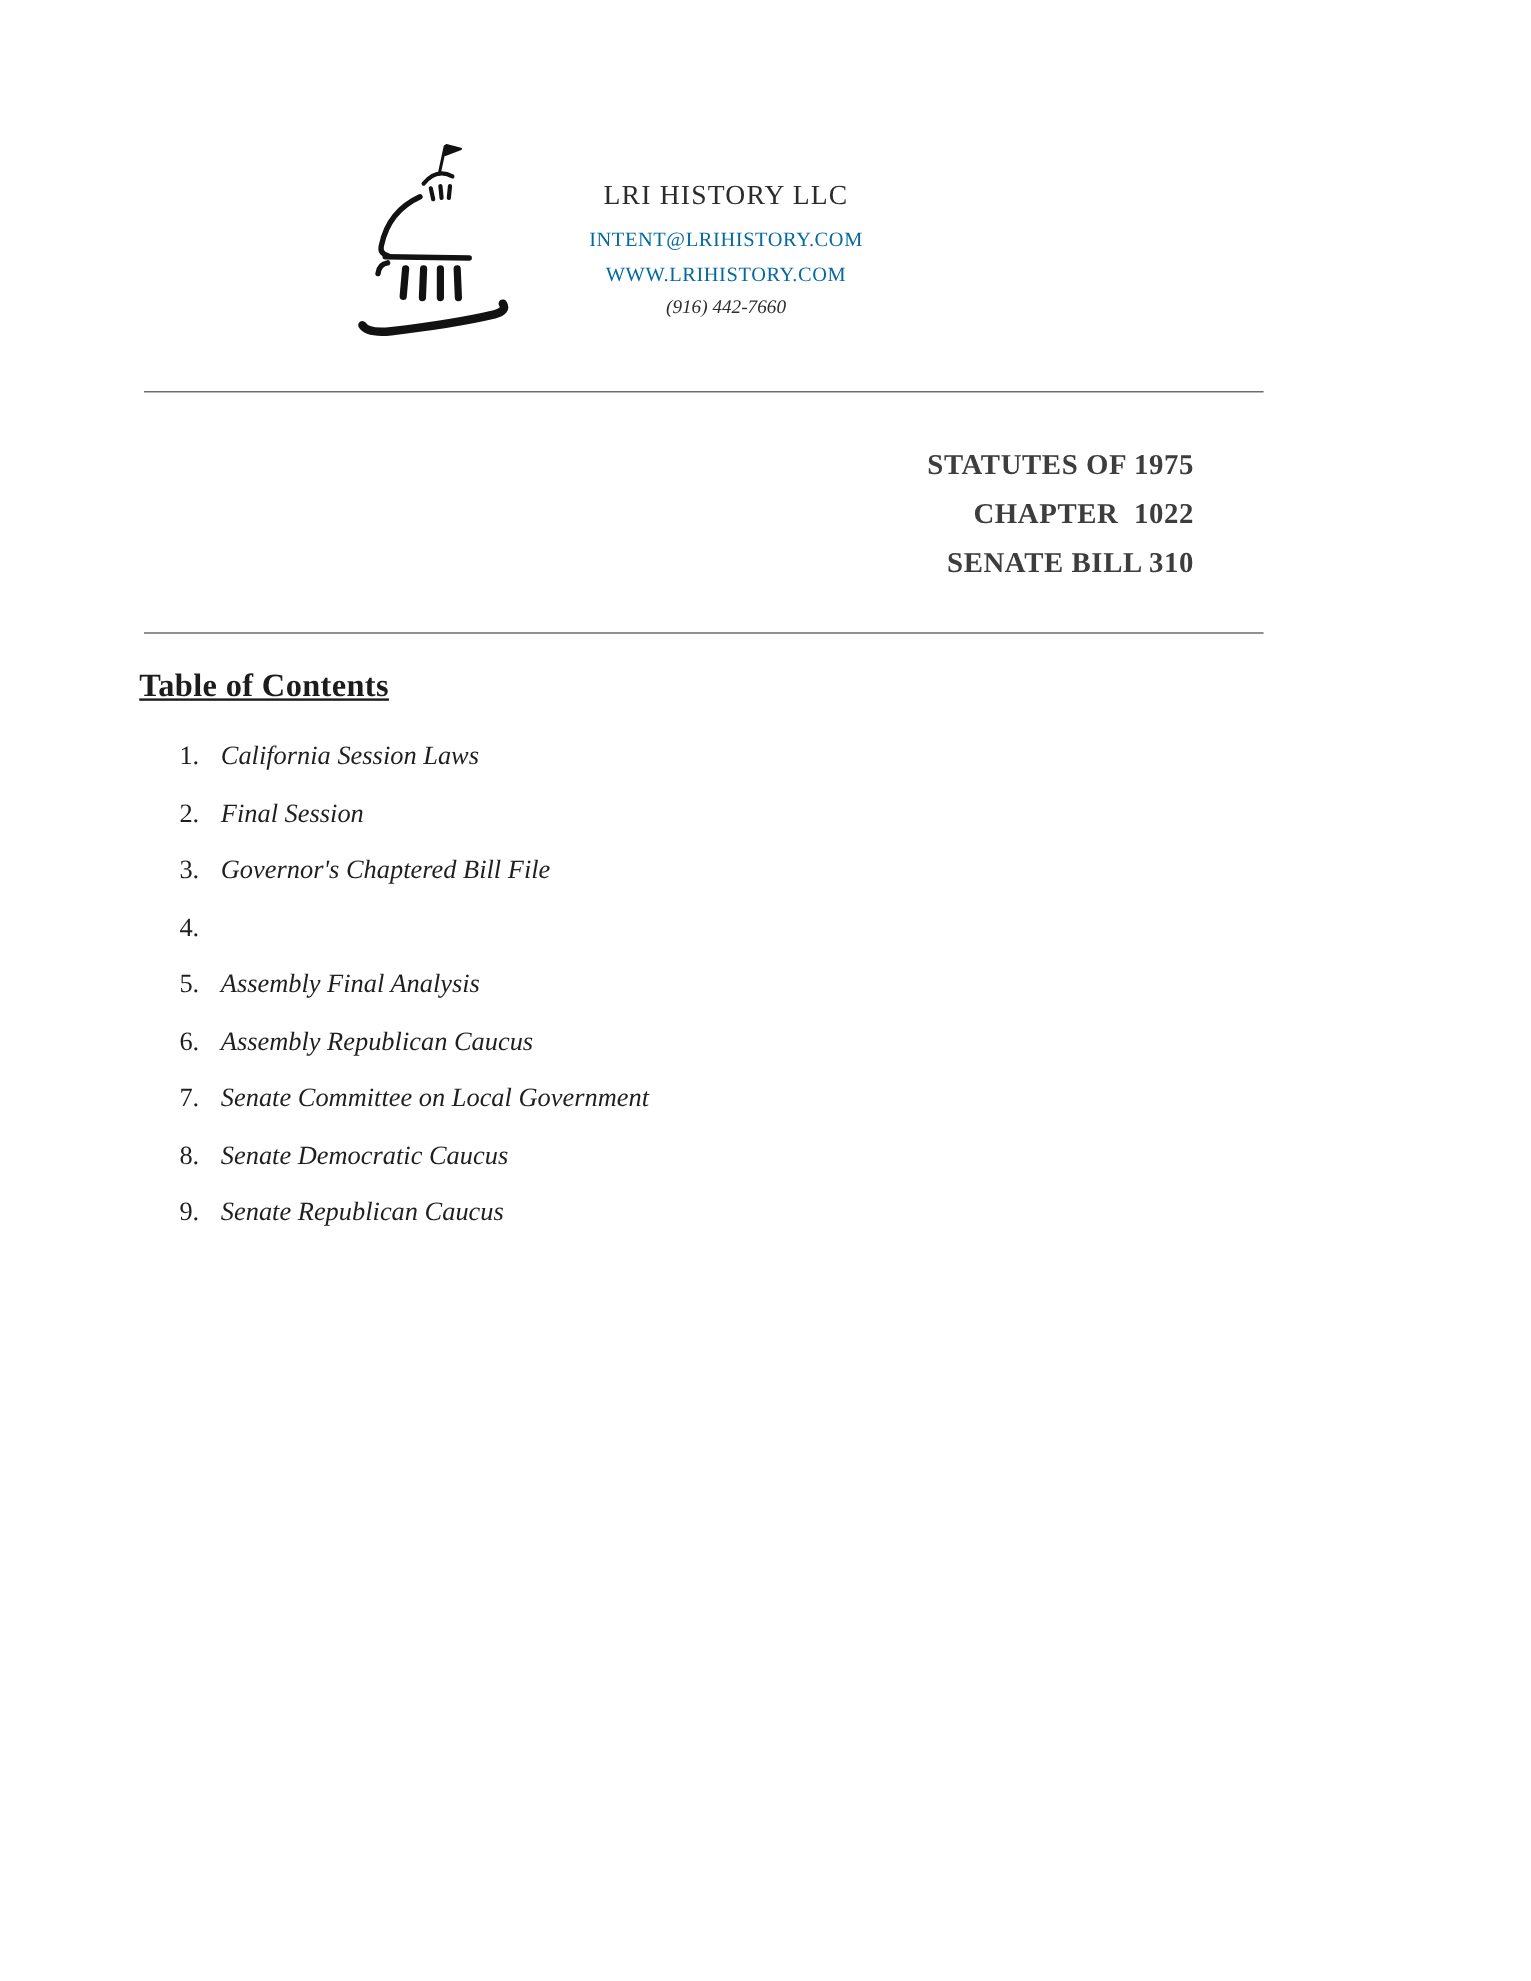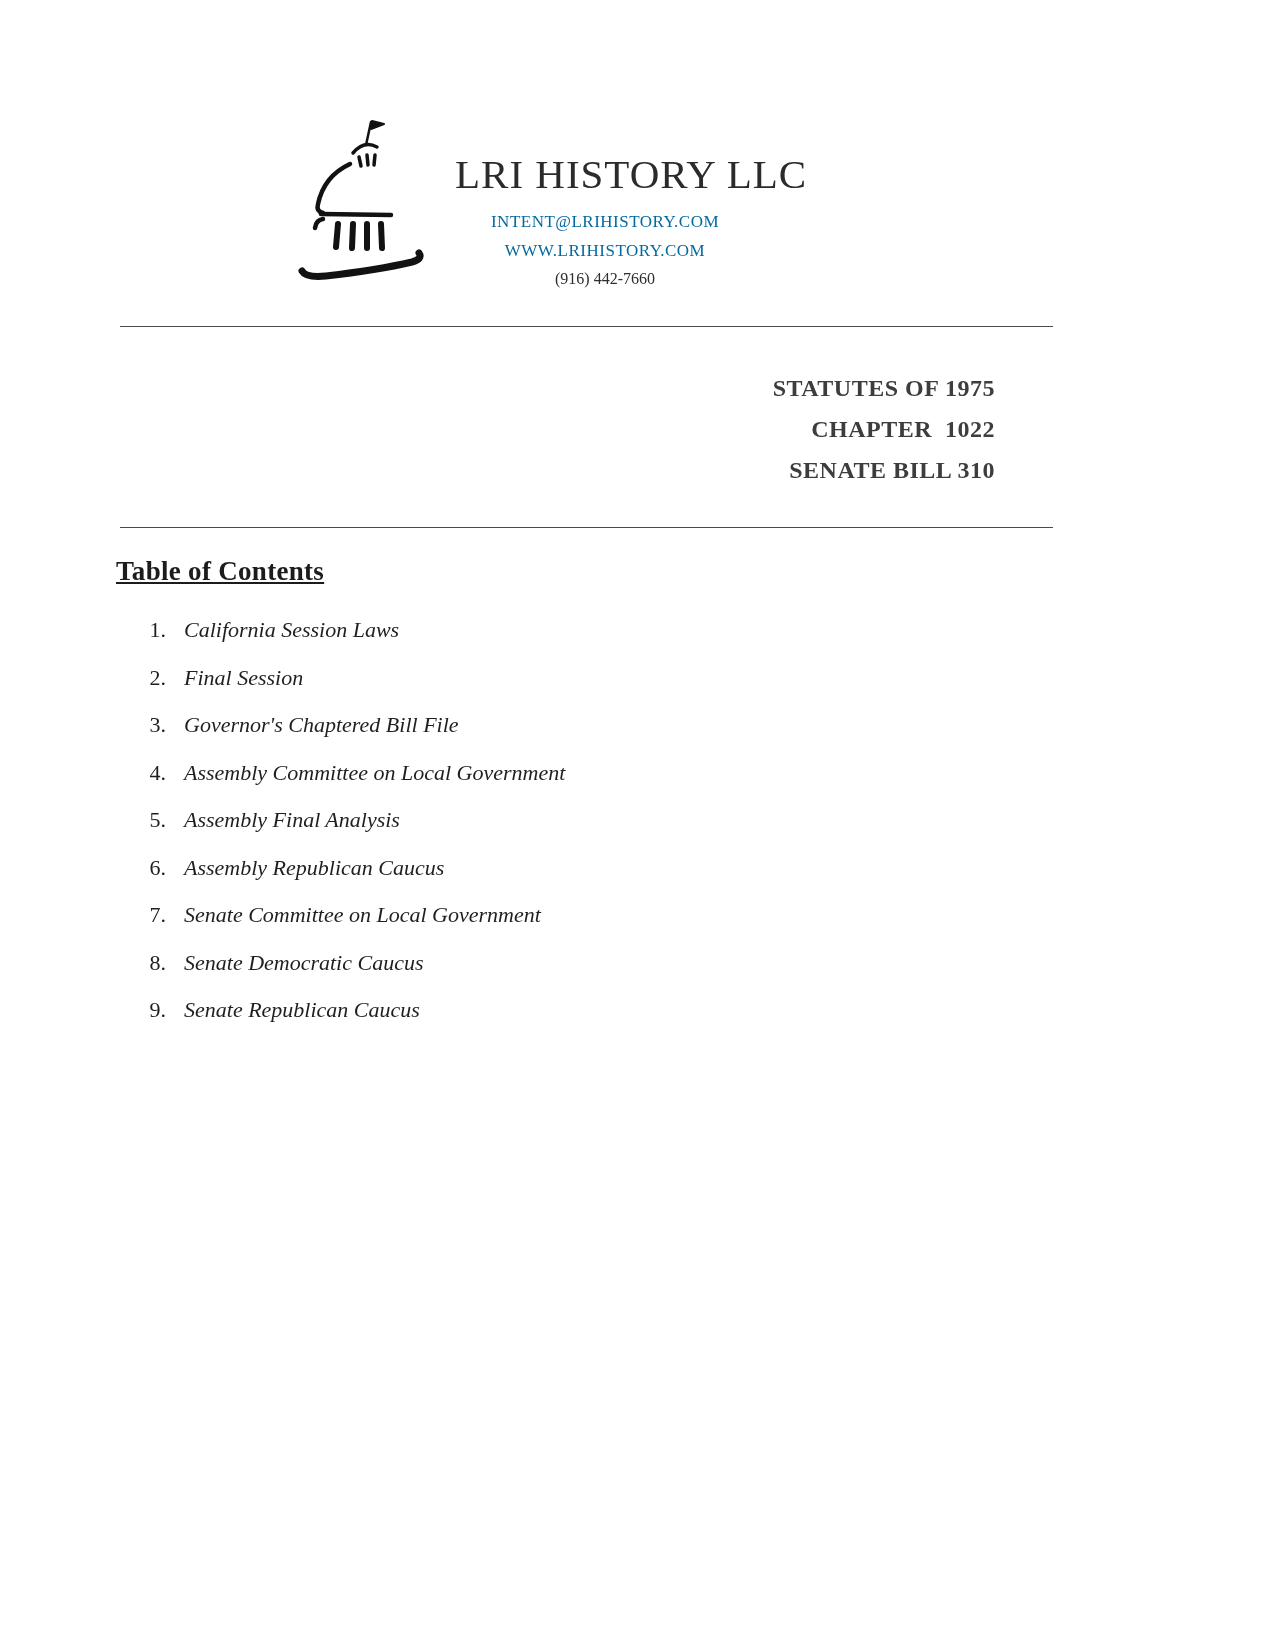--- a/index.html
+++ b/index.html
@@ -25,37 +25,38 @@
 
   .header-text {
     position: absolute;
     left: 455px;
     top: 150px;
     width: 300px;
     text-align: center;
     color: #222222;
   }
   .company-name {
-    font-size: 41px;
+    font-size: 23px;
     letter-spacing: 1px;
     color: #2b2b2b;
     margin-bottom: 14px;
     white-space: nowrap;
   }
   .contact-line {
     font-size: 17px;
     letter-spacing: 0.5px;
     color: #0369a1;
     margin-bottom: 9px;
     white-space: nowrap;
   }
   .phone-line {
     font-size: 16px;
     color: #2e2e2e;
     white-space: nowrap;
+    font-style: italic;
   }
 
   
   .rule {
     position: absolute;
     left: 120px;
     width: 933px;
     border-top: 1.5px solid #4a4a4a;
   }
   .rule-1 { top: 326px; }
@@ -169,21 +170,20 @@
       <li class="toc-item">
         <span class="toc-num">2.</span>
         <span class="toc-label">Final Session</span>
       </li>
       <li class="toc-item">
         <span class="toc-num">3.</span>
         <span class="toc-label">Governor's Chaptered Bill File</span>
       </li>
       <li class="toc-item">
         <span class="toc-num">4.</span>
-        <span class="toc-label">Assembly Committee on Local Government</span>
       </li>
       <li class="toc-item">
         <span class="toc-num">5.</span>
         <span class="toc-label">Assembly Final Analysis</span>
       </li>
       <li class="toc-item">
         <span class="toc-num">6.</span>
         <span class="toc-label">Assembly Republican Caucus</span>
       </li>
       <li class="toc-item">

